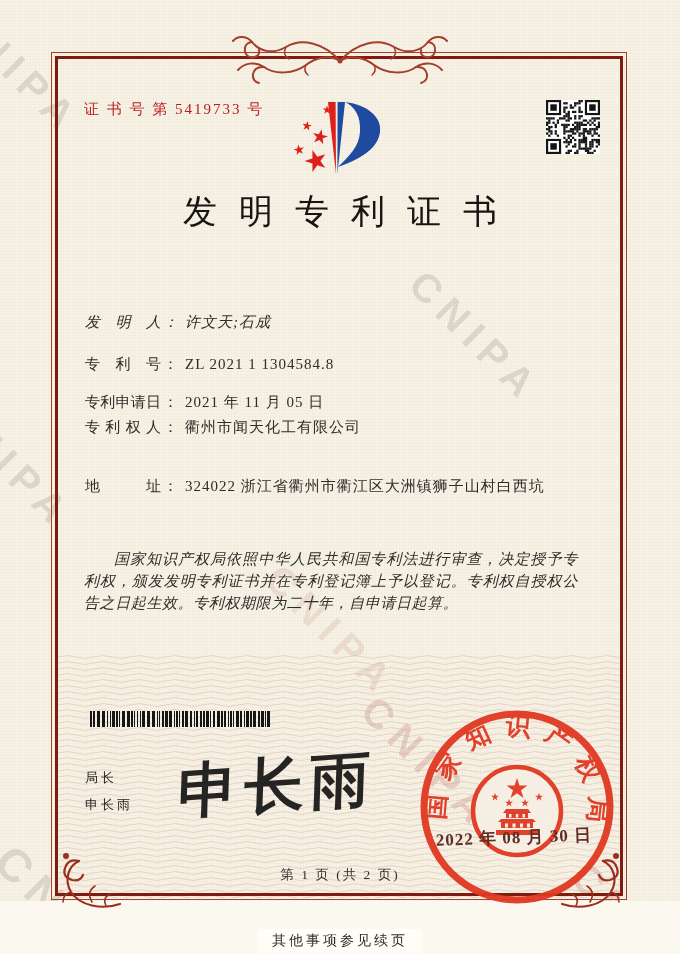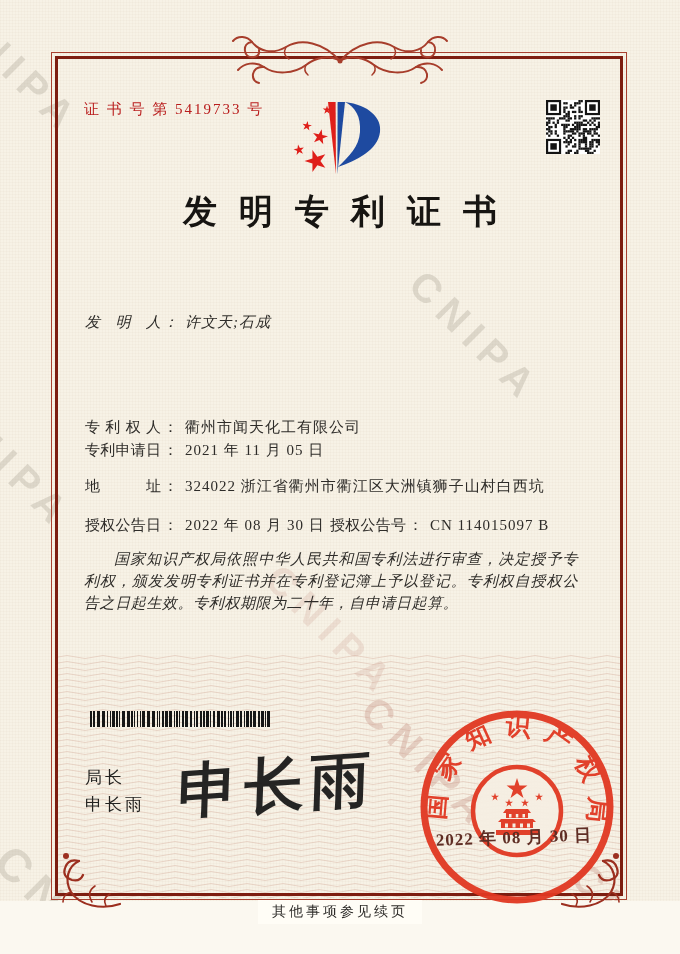--- a/index.html
+++ b/index.html
@@ -28,49 +28,49 @@
   .wm.big{ font-size:46px; }
   
   .frame-outer{ left:51px; top:52px; width:576px; height:848px; border:1px solid #a8402f; z-index:2; }
   .frame-inner{ left:55px; top:56px; width:568px; height:840px; border:3px solid #7d1d10; z-index:2; }
   
   .waves{ position:absolute; z-index:1; }
   
   .cert-no{ left:84px; top:100px; font-size:15px; letter-spacing:2px; z-index:3; color:#b91c1c; }
   .title{
     left:0; top:189px; width:680px; text-align:center; z-index:3;
-    font-size:34px; font-weight:bold; letter-spacing:22px; text-indent:22px; color:#171512;
+    font-size:34px; font-weight:normal; letter-spacing:22px; text-indent:22px; color:#171512;
   }
   
   .frow{ position:absolute; left:85px; z-index:3; font-size:15px; color:#2e2c29; width:520px; }
   .flabel{ display:inline-block; width:76px; text-align:justify; text-align-last:justify; vertical-align:top; }
   .fcolon{ display:inline-block; margin-left:2px; }
   .fvalue{ display:inline-block; margin-left:7px; letter-spacing:1px; }
   .grant2{ position:absolute; left:245px; top:0; }
   
   .para{
     position:absolute; left:84px; width:494px; z-index:3;
     font-size:15px; line-height:22px; text-align:justify; text-indent:2em;
     letter-spacing:.6px; color:#2e2c29;font-style:italic;
   }
   
   #barcode{ position:absolute; left:90px; top:711px; z-index:3; }
   
-  .signer{ left:85px; top:764px; z-index:3; font-size:17px; letter-spacing:3px; line-height:27px; color:#232220; }
+  .signer{ left:85px; top:764px; z-index:3; font-size:13px; letter-spacing:3px; line-height:27px; color:#232220; }
   .signature{
     left:178px; top:744px; width:250px; z-index:3; color:#141414;
     font-size:60px; font-weight:700; letter-spacing:6px;
     transform:rotate(-4deg) skewX(-6deg); opacity:.92;
   }
   
   #seal{ position:absolute; left:417px; top:707px; z-index:5; opacity:.95; }
   
   .page-num{ left:0; top:866px; width:680px; text-align:center; z-index:3; font-size:13.5px; letter-spacing:2px; color:#33312e; }
   .bottom-strip{ left:0; top:901px; width:680px; height:53px; background:#fbf8f0; z-index:2; }
-  .bottom-note{ left:0; top:900px; width:680px; text-align:center; z-index:3; }
+  .bottom-note{ left:0; top:929px; width:680px; text-align:center; z-index:3; }
   .bottom-note span{
     display:inline-block; background:#fffdf6; padding:3px 14px;
     font-size:14px; letter-spacing:3px; color:#2e2c29;
   }
   .orn{ position:absolute; z-index:4; }
 </style>
 </head>
 <body>
 
 <div id="page">
@@ -350,34 +350,31 @@
       <rect x="0" y="18" width="7" height="7" fill="#141414"></rect>
       <rect x="1" y="19" width="5" height="5" fill="#ffffff"></rect>
       <rect x="2" y="20" width="3" height="3" fill="#141414"></rect>
     </svg>
 
   <div class="abs title">发明专利证书</div>
 
   <div class="frow" style="top:313px;font-style:italic;">
     <span class="flabel">发明人</span><span class="fcolon">：</span><span class="fvalue">许文天;石成</span>
   </div>
-  <div class="frow" style="top:393px;margin-top:48px;">
+  <div class="frow" style="top:355px;">
+    <span class="flabel">专利号</span><span class="fcolon">：</span><span class="fvalue">ZL 2021 1 1304584.8</span>
+  </div>
+  <div class="frow" style="top:393px;">
     <span class="flabel">专利申请日</span><span class="fcolon">：</span><span class="fvalue">2021 年 11 月 05 日</span>
   </div>
   <div class="frow" style="top:418px;">
     <span class="flabel">专利权人</span><span class="fcolon">：</span><span class="fvalue">衢州市闻天化工有限公司</span>
   </div>
   <div class="frow" style="top:477px;">
     <span class="flabel">地址</span><span class="fcolon">：</span><span class="fvalue">324022 浙江省衢州市衢江区大洲镇狮子山村白西坑</span>
-  </div>
-  <div class="frow" style="top:516px;">
-    <span class="flabel">授权公告日</span><span class="fcolon">：</span><span class="fvalue">2022 年 08 月 30 日</span>
-    <span class="grant2">
-      <span class="flabel">授权公告号</span><span class="fcolon">：</span><span class="fvalue">CN 114015097 B</span>
-    </span>
   </div>
 
   <div class="para" style="top:548px;">国家知识产权局依照中华人民共和国专利法进行审查，决定授予专利权，颁发发明专利证书并在专利登记簿上予以登记。专利权自授权公告之日起生效。专利权期限为二十年，自申请日起算。</div>
 
   <svg id="barcode" width="182" height="16" viewBox="0 0 182 16">
       <rect x="0" y="0" width="2" height="16" fill="#161616"></rect>
       <rect x="3" y="0" width="2" height="16" fill="#161616"></rect>
       <rect x="7" y="0" width="3" height="16" fill="#161616"></rect>
       <rect x="12" y="0" width="3" height="16" fill="#161616"></rect>
       <rect x="17" y="0" width="1" height="16" fill="#161616"></rect>
@@ -465,19 +462,20 @@
         <rect x="5.5" y="3" width="2.5" height="3.5"></rect>
         <rect x="-12" y="12.5" width="3" height="4"></rect>
         <rect x="-4.5" y="12.5" width="3" height="4"></rect>
         <rect x="3" y="12.5" width="3" height="4"></rect>
         <rect x="10" y="12.5" width="3" height="4"></rect>
       </g>
     </g>
     <text x="97" y="136" text-anchor="middle" font-size="17" font-weight="bold" fill="#58241b" letter-spacing="1" transform="rotate(-2 100 134)" font-family="Liberation Serif, DejaVu Serif, serif">2022 年 08 月 30 日</text>
   </svg>
 
+  <div class="abs page-num">第 1 页 (共 2 页)</div>
 
   <div class="abs bottom-strip"></div>
   <div class="abs bottom-note">
     <span>其他事项参见续页</span>
   </div>
 
 </div>
 
 </body></html>

